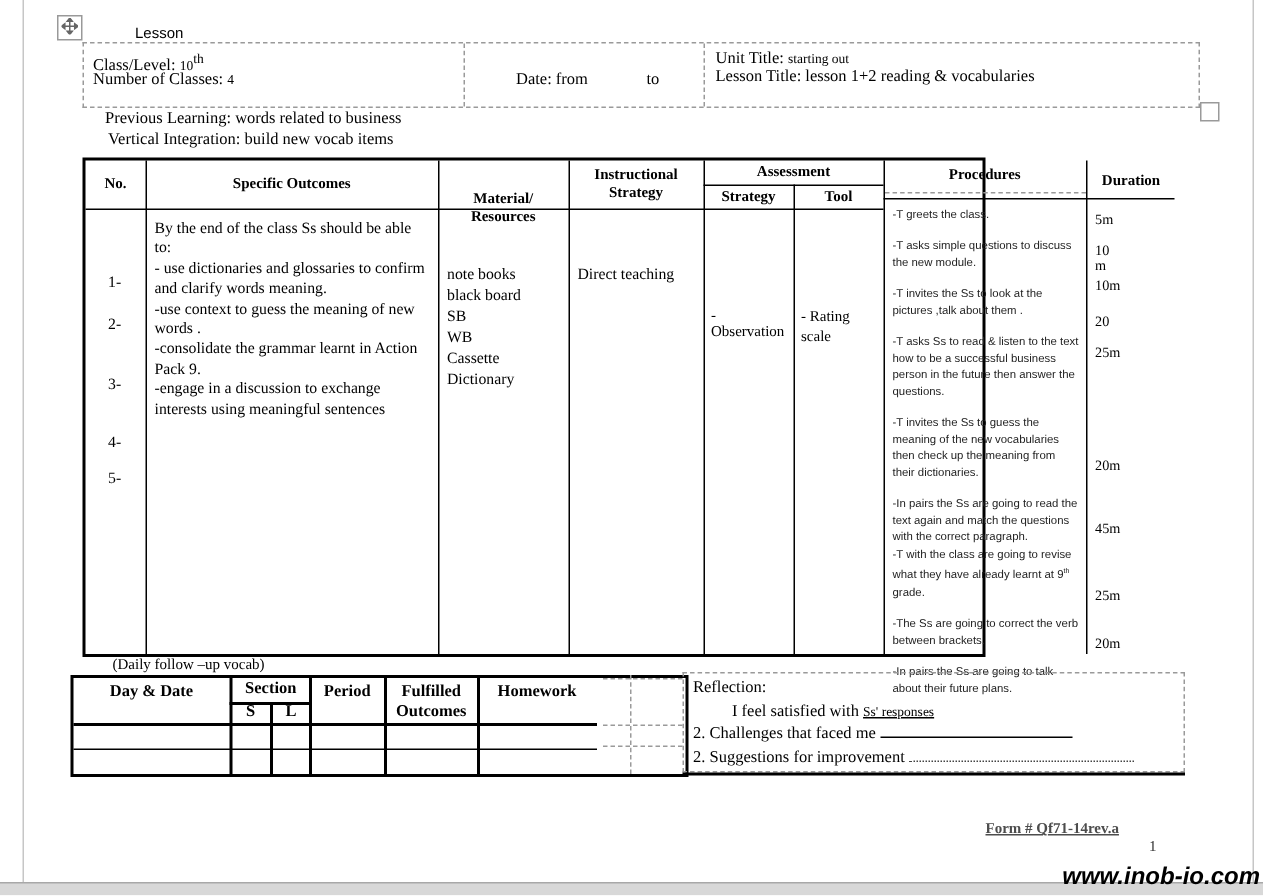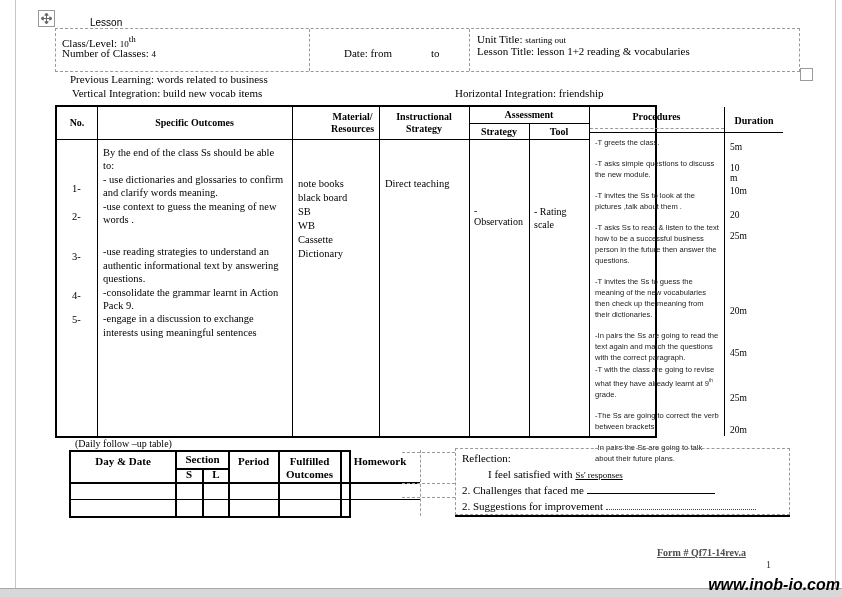--- a/index.html
+++ b/index.html
@@ -39,21 +39,21 @@
   .cellserif { font-size:10.5px; line-height:13.4px; }
   .out-p { margin:0; }
   .out-gap { margin-top:19px; }
   .proc { font-family:"Liberation Sans", sans-serif; font-size:7.6px; line-height:11px; color:#222; }
   .proc .pp { margin-bottom:10px; }
   .proc .pp.tight { margin-bottom:1px; }
   .dur { position:absolute; left:6px; font-size:9.5px; }
   .num { position:absolute; left:15px; font-size:10.5px; }
 
   
-  .futbl { left:47px; top:450px; width:282px; height:68px; border:2px solid #000;margin-left:22px; }
+  .futbl { left:47px; top:450px; width:412px; height:68px; border:2px solid #000; }
   .futbl .fvl { position:absolute; top:0; bottom:0; width:2px; background:#000; }
   .futbl .fhl { position:absolute; height:2px; background:#000; }
   .fh { position:absolute; font-weight:bold; font-size:11px; text-align:center; line-height:13px; }
 
   
   .refl { left:455px; top:448px; width:335px; height:67px; border:1px dashed #9a9a9a; font-size:11px; line-height:15.5px; padding:2px 6px; }
   .refl-bottom { left:455px; top:515px; width:335px; height:2px; background:#000; }
   .u-small { text-decoration:underline; font-size:9px; }
   .blankline { display:inline-block; width:128px; border-bottom:1.4px solid #000; height:10px; }
   .dotline { display:inline-block; width:150px; border-bottom:1px dotted #444; height:10px; }
@@ -114,43 +114,39 @@
   <div class="a anchor-sq"></div>
 
   <div class="a t11" style="left:70px; top:72px;">
     <span class="b">Previous Learning:</span>
     <span>words related to business</span>
   </div>
   <div class="a t11" style="left:72px; top:86px;">
     <span class="b">Vertical Integration:</span>
     <span>build new vocab items</span>
   </div>
-  <div class="a t11" style="left:455px; top:86px;">
-    <span class="b">Horizontal  Integration:</span>
-    <span>friendship</span>
-  </div>
 
   <div class="a maintbl">
 
     <div class="vl" style="left:40px;"></div>
     <div class="vl" style="left:235px;"></div>
     <div class="vl" style="left:322px;"></div>
     <div class="vl" style="left:412px;"></div>
     <div class="vl" style="left:472px; top:16px;"></div>
     <div class="vl" style="left:532px;"></div>
     <div class="vl" style="left:667px;"></div>
 
     <div class="hl" style="left:0; top:32px; width:532px;"></div>
     <div class="hl" style="left:412px; top:16px; width:120px;"></div>
     <div class="hdash" style="left:533px; top:21px; width:134px;"></div>
     <div class="hl" style="left:532px; top:25px; width:194px;"></div>
 
     <div class="mh" style="left:0; top:10px; width:40px;">No.</div>
     <div class="mh" style="left:40px; top:10px; width:195px;">Specific Outcomes</div>
-    <div class="mh" style="left:235px; top:4px; width:87px;margin-left:17px;">
+    <div class="mh" style="left:235px; top:20px; width:87px;">
       <div>Material/</div>
       <div>Resources</div>
     </div>
     <div class="mh" style="left:322px; top:4px; width:90px;">
       <div>Instructional</div>
       <div>Strategy</div>
     </div>
     <div class="mh" style="left:412px; top:2px; width:120px;">Assessment</div>
     <div class="mh" style="left:412px; top:19px; width:60px;">Strategy</div>
     <div class="mh" style="left:472px; top:19px; width:60px;">Tool</div>
@@ -160,21 +156,20 @@
     <div class="num" style="top:76px;">1-</div>
     <div class="num" style="top:104px;">2-</div>
     <div class="num" style="top:144px;">3-</div>
     <div class="num" style="top:183px;">4-</div>
     <div class="num" style="top:207px;">5-</div>
 
     <div class="a cellserif" style="left:46px; top:39px; width:184px;">
       <p class="out-p">By the end of the class Ss should be able to:</p>
       <p class="out-p">- use dictionaries and glossaries to confirm and clarify words meaning.</p>
       <p class="out-p">-use context to guess the meaning of new words .</p>
-      <p class="out-p out-gap">-use reading strategies to understand an authentic informational text by answering questions.</p>
       <p class="out-p">-consolidate the grammar learnt in Action Pack 9.</p>
       <p class="out-p">-engage in a discussion to exchange interests using meaningful sentences</p>
     </div>
 
     <div class="a cellserif" style="left:241px; top:70px; width:80px; line-height:14px;">
       <div>note books</div>
       <div>black board</div>
       <div>SB</div>
       <div>WB</div>
       <div>Cassette</div>
@@ -204,21 +199,21 @@
     <div class="dur" style="top:103px;">20</div>
     <div class="dur" style="top:124px;">25m</div>
     <div class="dur" style="top:199px;">20m</div>
     <div class="dur" style="top:241px;">45m</div>
     <div class="dur" style="top:286px;">25m</div>
     <div class="dur" style="top:318px;">20m</div>
 
     <style> .dur { left:673px; } </style>
   </div>
 
-  <div class="a b" style="left:75px; top:438px; font-size:10px;">(Daily follow –up table)</div>
+  <div class="a b" style="left:75px; top:438px; font-size:10px;">(Daily follow –up vocab)</div>
 
   <div class="a futbl">
     <div class="fvl" style="left:104px;"></div>
     <div class="fvl" style="left:157px;"></div>
     <div class="fvl" style="left:131px; top:16px;"></div>
     <div class="fvl" style="left:207px;"></div>
     <div class="fvl" style="left:269px;"></div>
     <div class="fhl" style="left:104px; top:16px; width:55px;"></div>
     <div class="fhl" style="left:0; top:30px; width:349px;"></div>
     <div class="fhl" style="left:0; top:47px; width:349px; height:1px;"></div>

